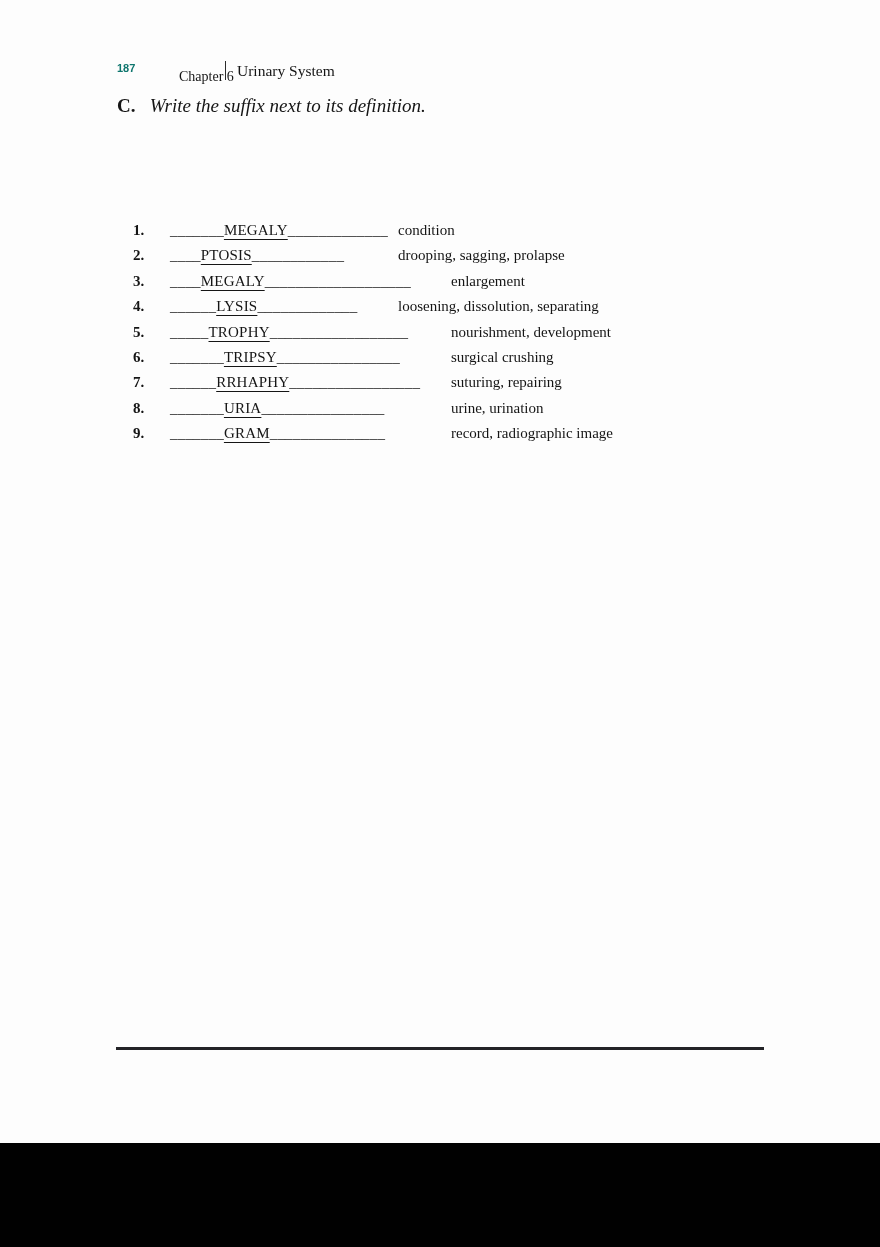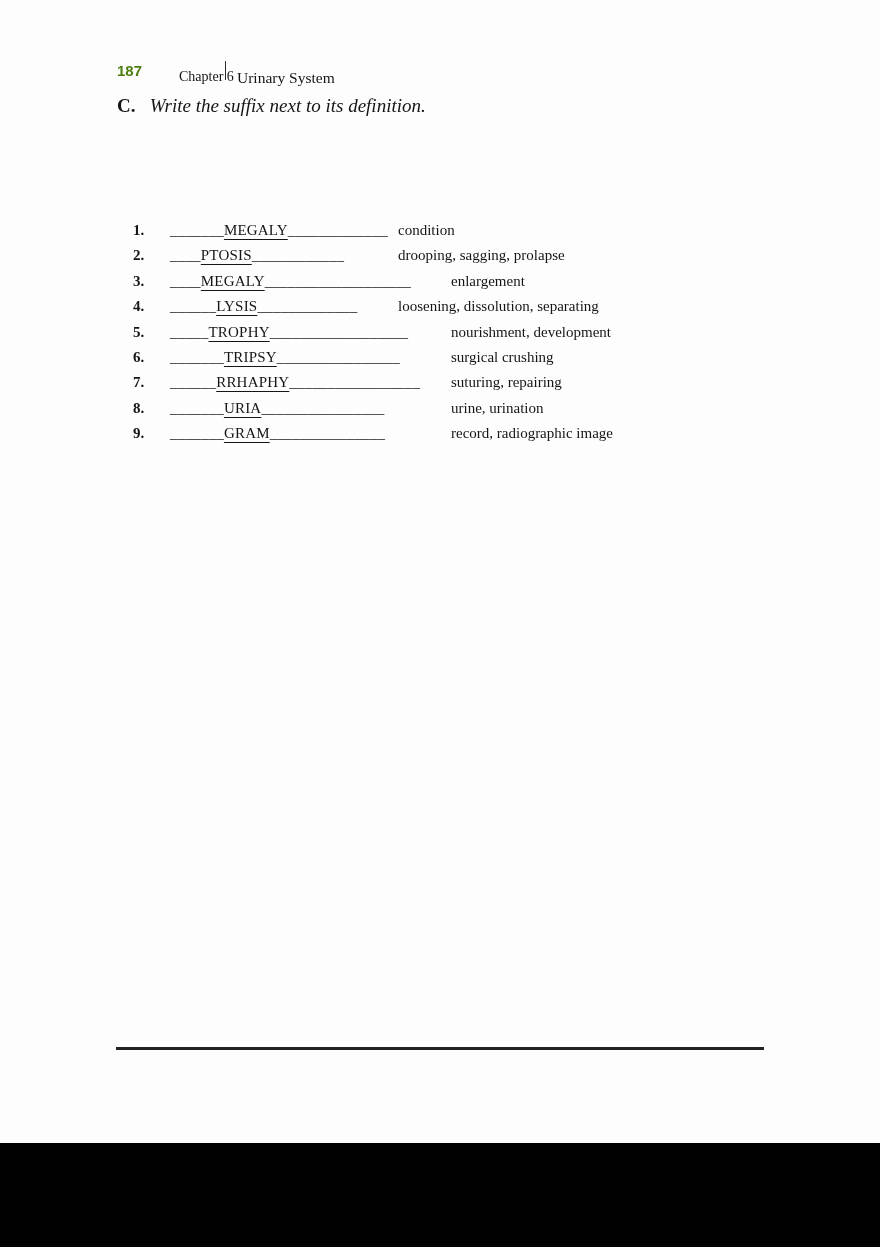--- a/index.html
+++ b/index.html
@@ -16,28 +16,28 @@
     font-family: "Liberation Serif", serif;
     color: #151515;
     font-size: 15px;
   }
 
   
   .header { position: absolute; top: 62px; left: 0; width: 880px; height: 20px; }
   .page-number {
     position: absolute; left: 117px; top: 0;
     font-family: "Liberation Sans", sans-serif;
-    font-weight: bold; font-size: 15px; color: #4d7c0f;
+    font-weight: bold; font-size: 11px; color: #0f766e;
   }
   .chapter { position: absolute; left: 157px; top: 7px; font-size: 14px; margin-left: 22px; }
   .header-divider {
     position: absolute; left: 225px; top: -1px;
     width: 0; height: 19px; border-left: 1.3px solid #2b2b2b;
   }
-  .section { position: absolute; left: 237px; top: 7px; font-size: 15.5px; }
+  .section { position: absolute; left: 237px; top: 0; font-size: 15.5px; }
 
   
   .instruction-line { position: absolute; top: 95px; left: 117px; font-size: 19px; }
   .exercise-letter { font-weight: bold; font-style: normal; }
   .exercise-instruction { font-style: italic; }
 
   
   .word-bank { position: absolute; top: 130px; left: 0; width: 880px; }
   .wb-row { position: relative; height: 25px; }
   .wb-cell { position: absolute; top: 0; line-height: 18px; white-space: nowrap; }

